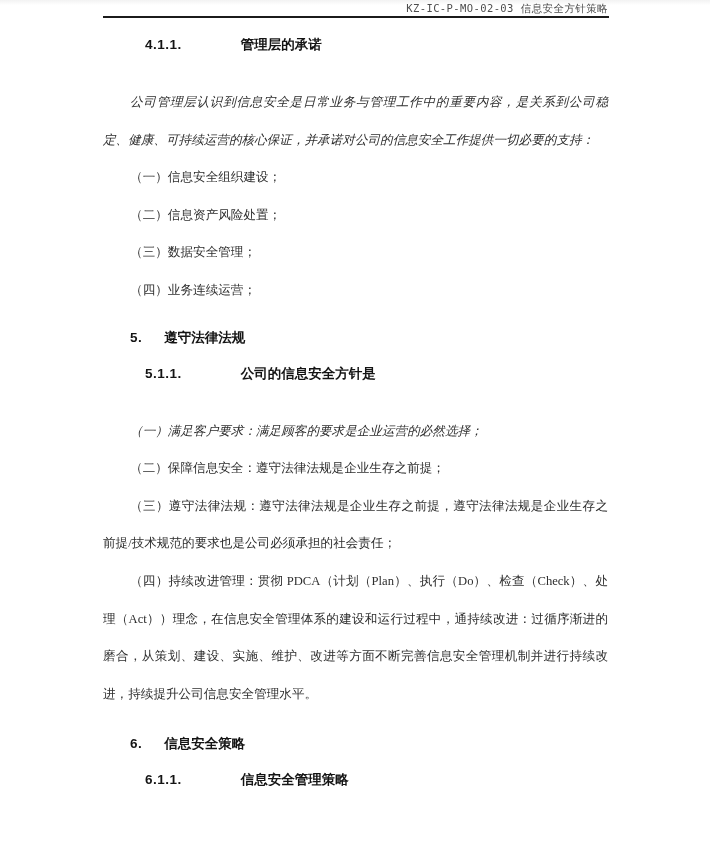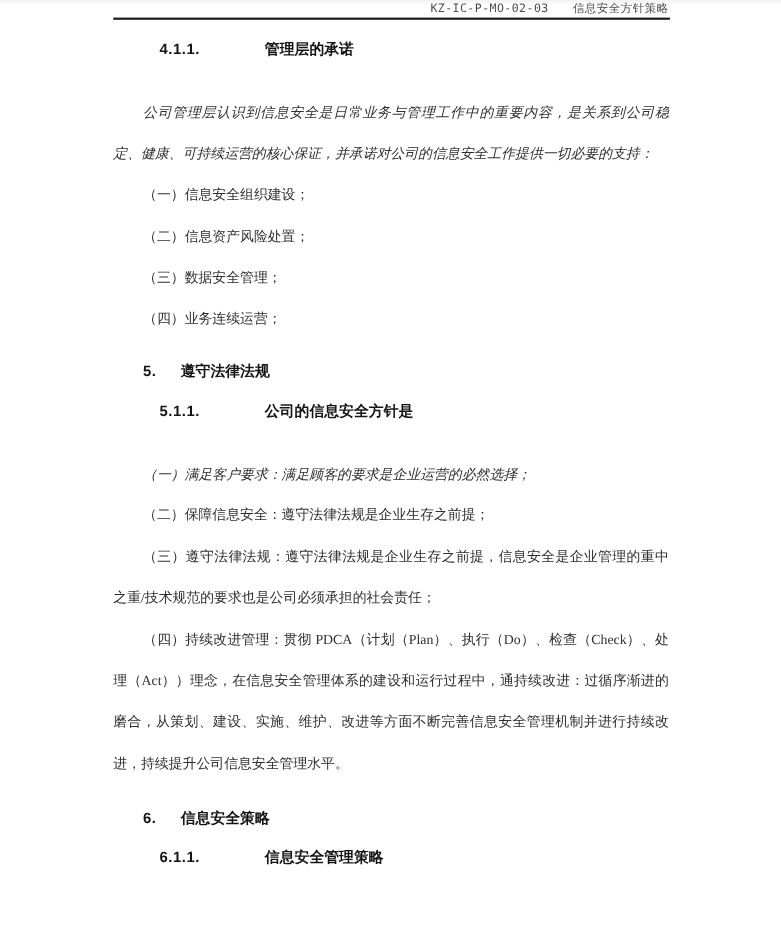--- a/index.html
+++ b/index.html
@@ -23,21 +23,21 @@
     padding: 2px 1px 1px 0;
     text-align: right;
     border-bottom: 2px solid #1b1b1b;
     color: #4d4d4d;
     font-family: "DejaVu Sans Mono", monospace;
     font-size: 10.5px;
     letter-spacing: 0.4px;
     line-height: 13px;
     white-space: nowrap;
   }
-  .page-header .code { margin-right: 22px; }
+  .page-header .code { margin-right: 7px; }
   
   .content {
     position: absolute;
     left: 103px; top: 27px;
     width: 505px;
     color: #2e2e2e;
     font-size: 12.6px;
     line-height: 37.6px;
     text-align: justify;
   }
@@ -90,21 +90,21 @@
       <span class="txt">遵守法律法规</span>
     </p>
 
     <p class="heading level2">
       <span class="num">5.1.1.</span>
       <span class="txt">公司的信息安全方针是</span>
     </p>
 
     <p class="para gap-top">（一）满足客户要求：满足顾客的要求是企业运营的必然选择；</p>
     <p class="para">（二）保障信息安全：遵守法律法规是企业生存之前提；</p>
-    <p class="para">（三）遵守法律法规：遵守法律法规是企业生存之前提，信息安全是企业管理的重中之重/技术规范的要求也是公司必须承担的社会责任；</p>
+    <p class="para">（三）遵守法律法规：遵守法律法规是企业生存之前提，遵守法律法规是企业生存之前提/技术规范的要求也是公司必须承担的社会责任；</p>
     <p class="para">（四）持续改进管理：贯彻 PDCA（计划（Plan）、执行（Do）、检查（Check）、处理（Act））理念，在信息安全管理体系的建设和运行过程中，通持续改进：过循序渐进的磨合，从策划、建设、实施、维护、改进等方面不断完善信息安全管理机制并进行持续改进，持续提升公司信息安全管理水平。</p>
 
     <p class="heading level1 h6">
       <span class="num">6.</span>
       <span class="txt">信息安全策略</span>
     </p>
 
     <p class="heading level2">
       <span class="num">6.1.1.</span>
       <span class="txt">信息安全管理策略</span>

